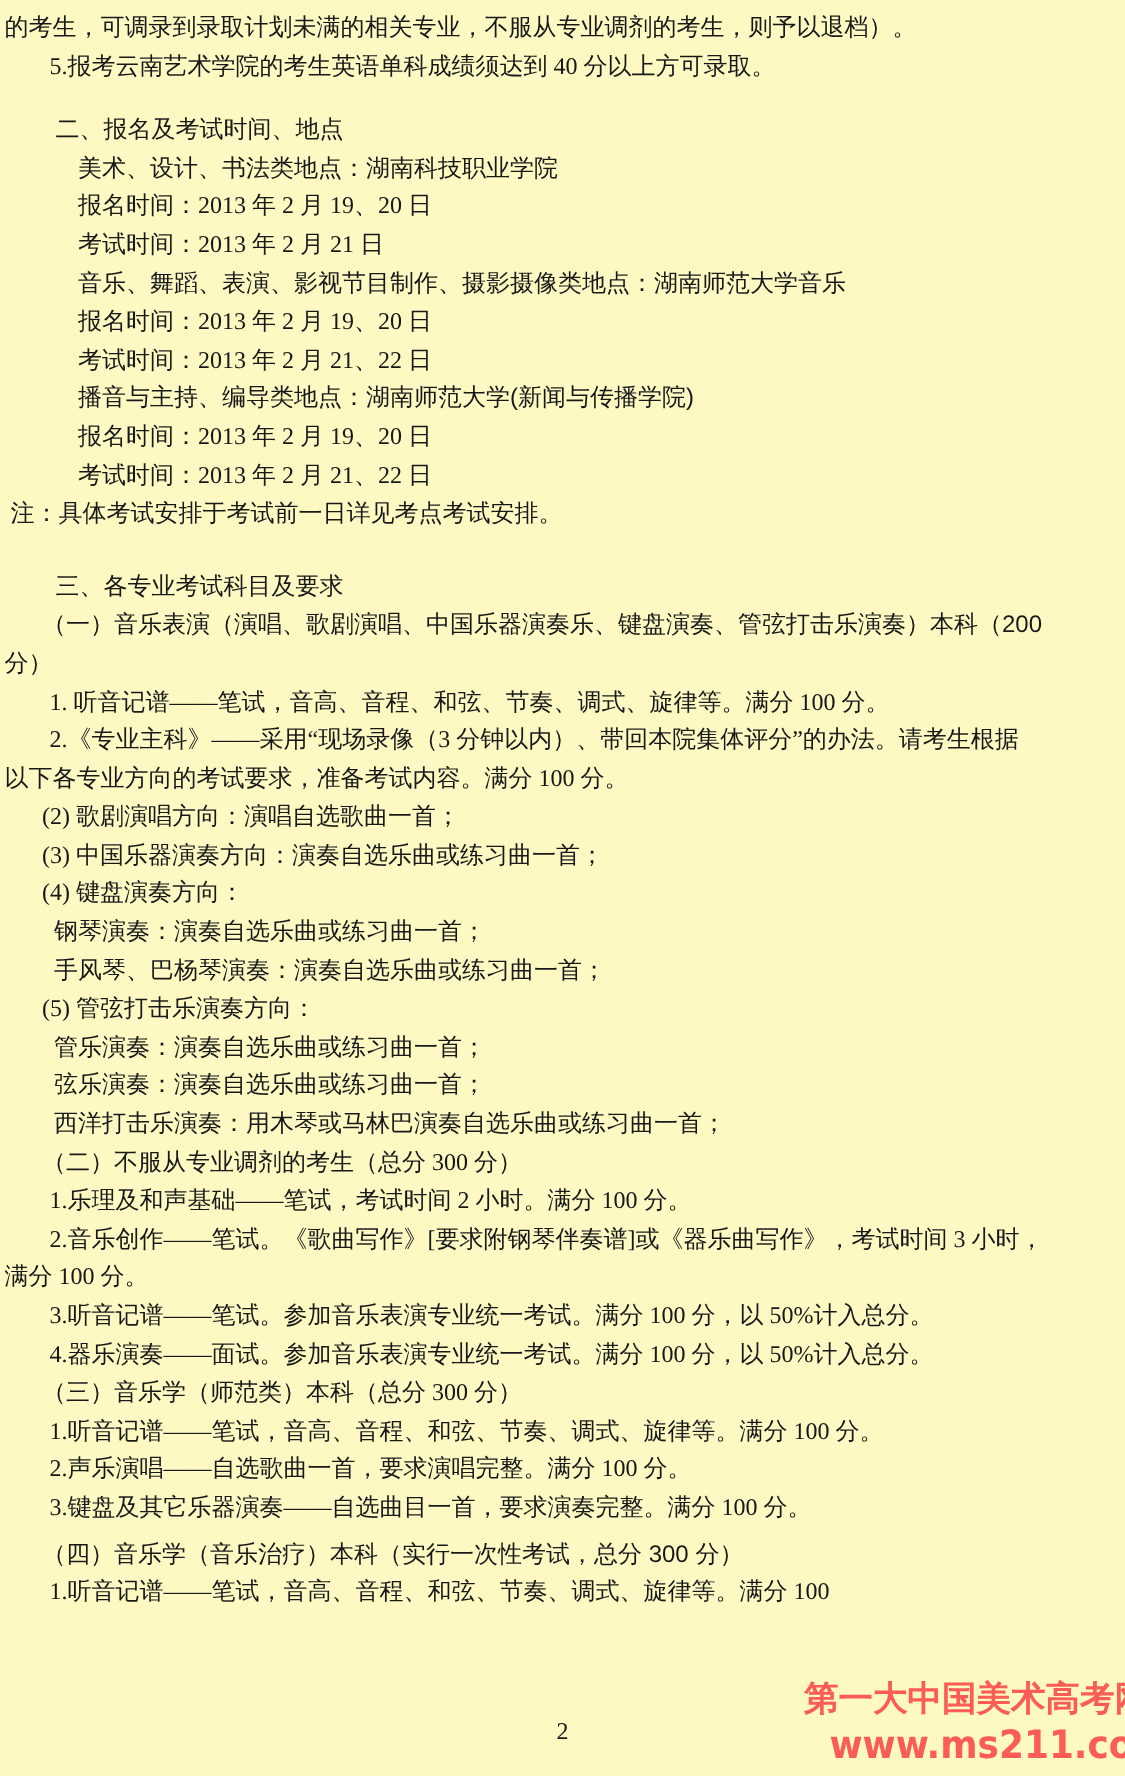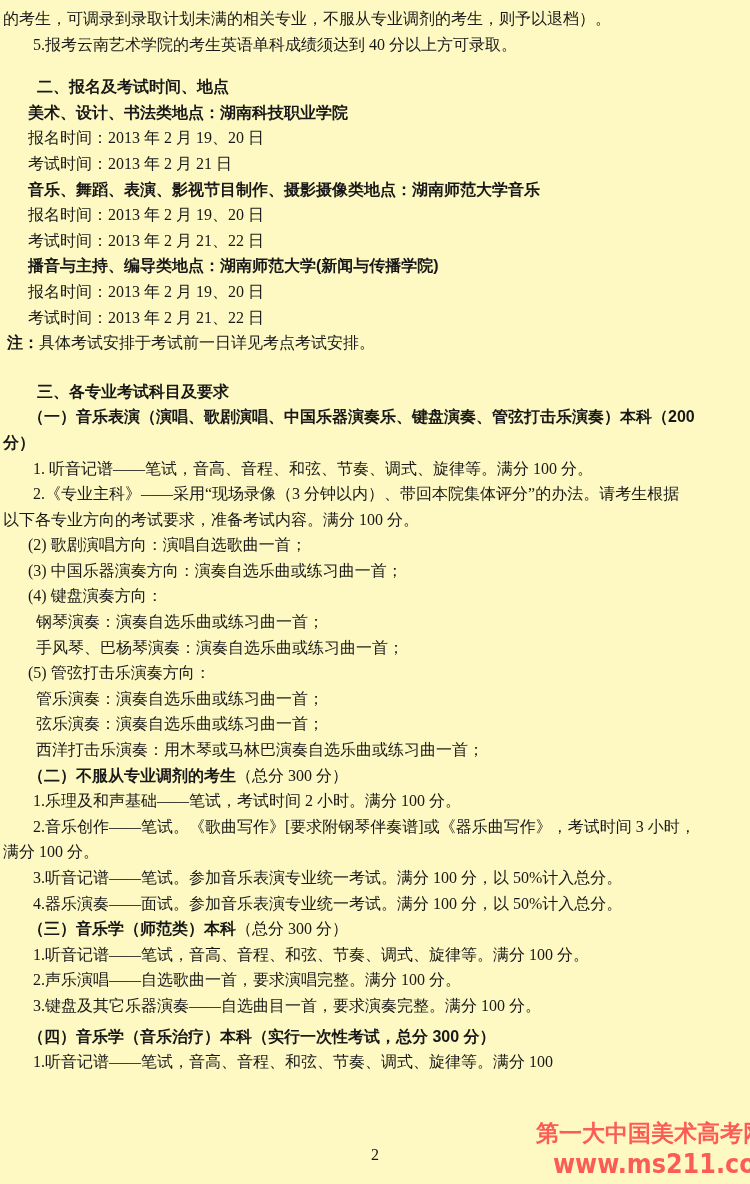--- a/index.html
+++ b/index.html
@@ -8,28 +8,28 @@
     width:750px;height:1184px;
     margin:0 auto;
     background:#fef9c3;
     overflow:hidden;
     font-family:"Liberation Serif","DejaVu Serif",serif;
     font-size:16px;
     color:#181818;
   }
   .doc{position:absolute;top:6px;left:0;width:100%;}
   .ln{line-height:25.6px;height:25.6px;white-space:nowrap;}
-  .b{font-weight:bold;font-family:"Liberation Sans","DejaVu Sans",sans-serif;}
+  .b{font-weight:normal;font-family:"Liberation Sans","DejaVu Sans",sans-serif;}
   
   .x0{padding-left:3px;}
   .xnote{padding-left:7px;}
   .xlist{padding-left:28px;}
   .xpara{padding-left:33px;}
   .xhead{padding-left:37px;}
-  .xsub{padding-left:28px;}
+  .xsub{padding-left:52px;}
   .xinner{padding-left:36px;}
   
   .g17{margin-top:17px;}
   .g22{}
   .g23{margin-top:23px;}
   .g5{margin-top:5px;}
 
   .wm{
     position:absolute;
     right:2px;bottom:4px;

